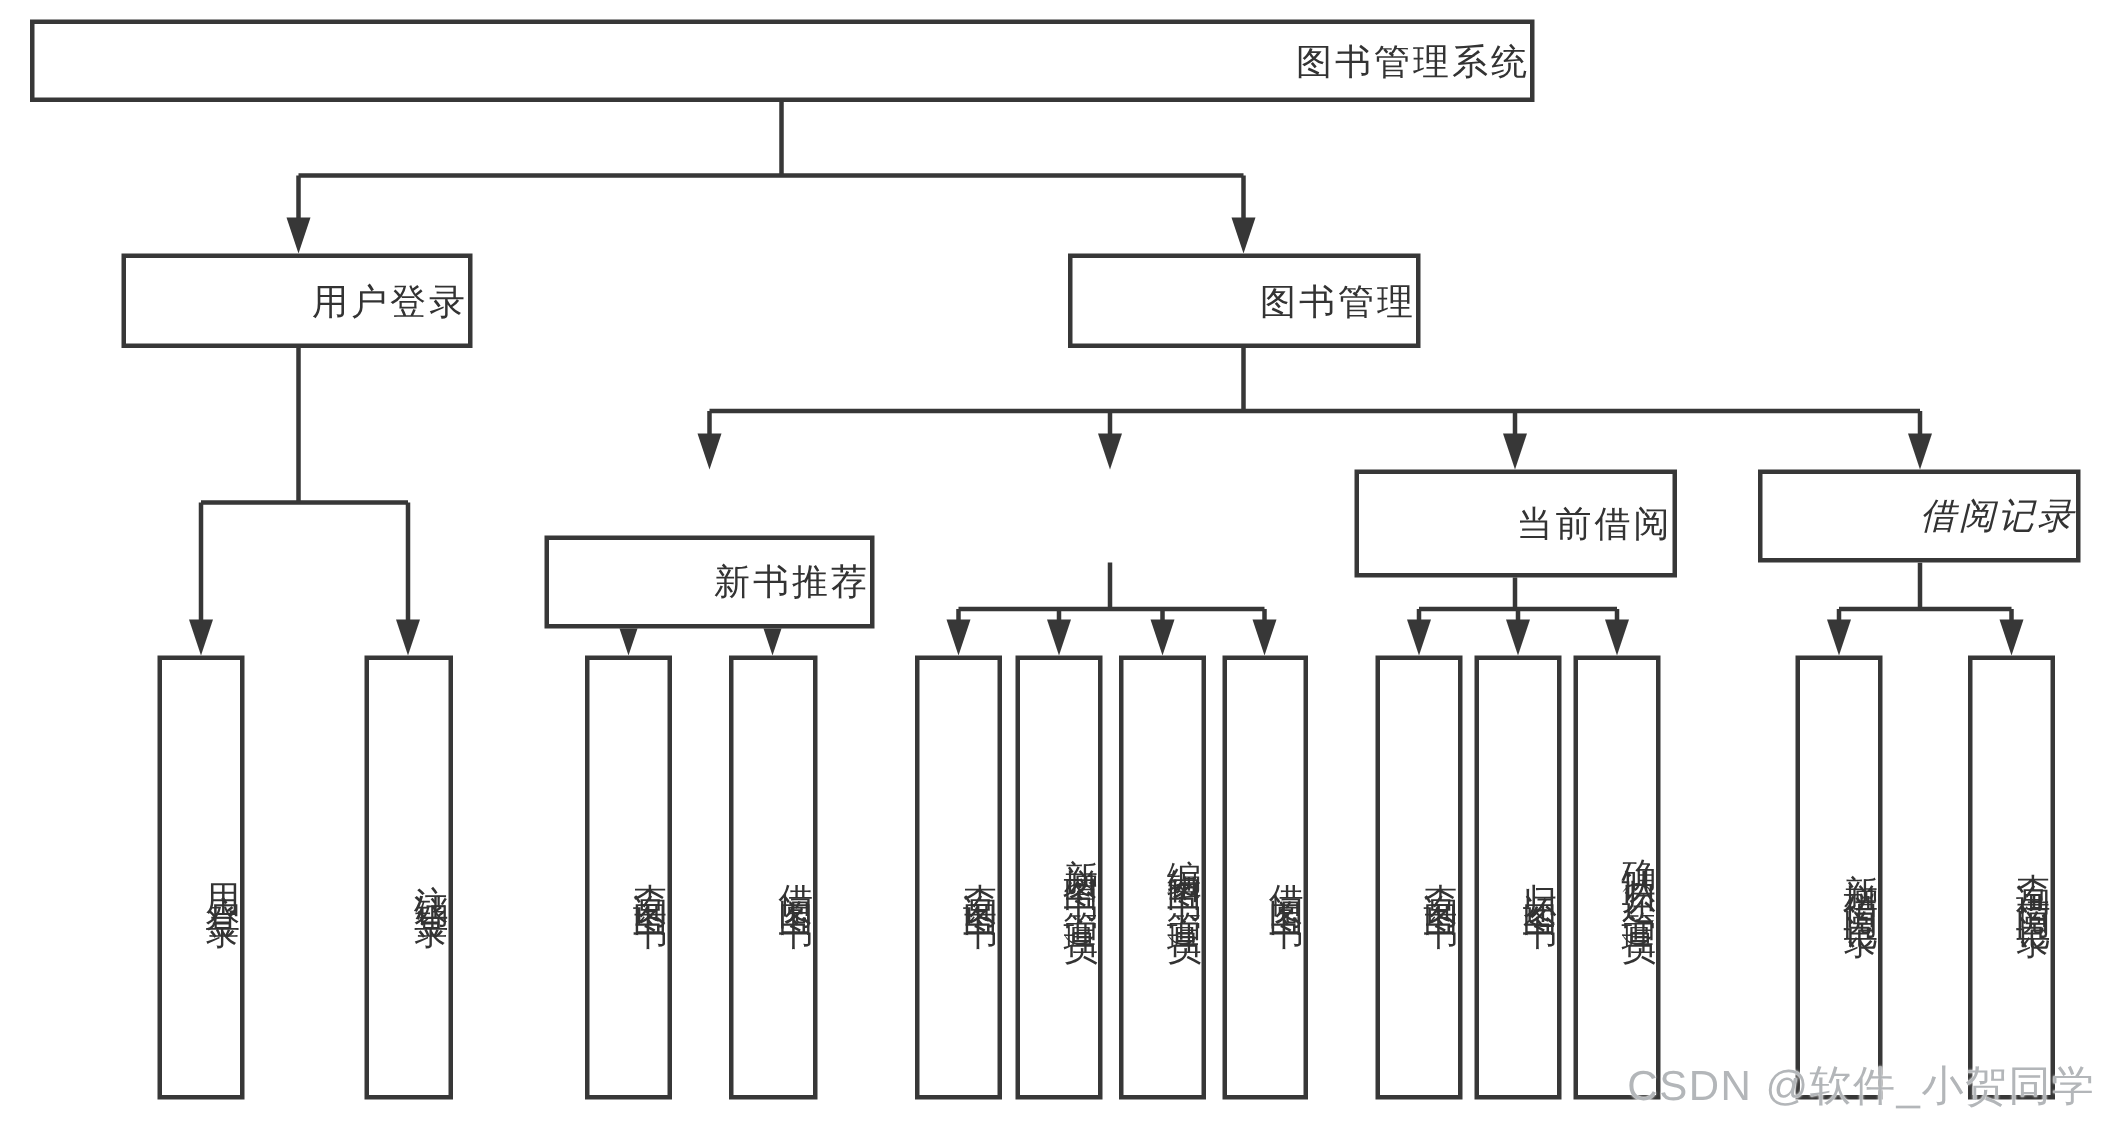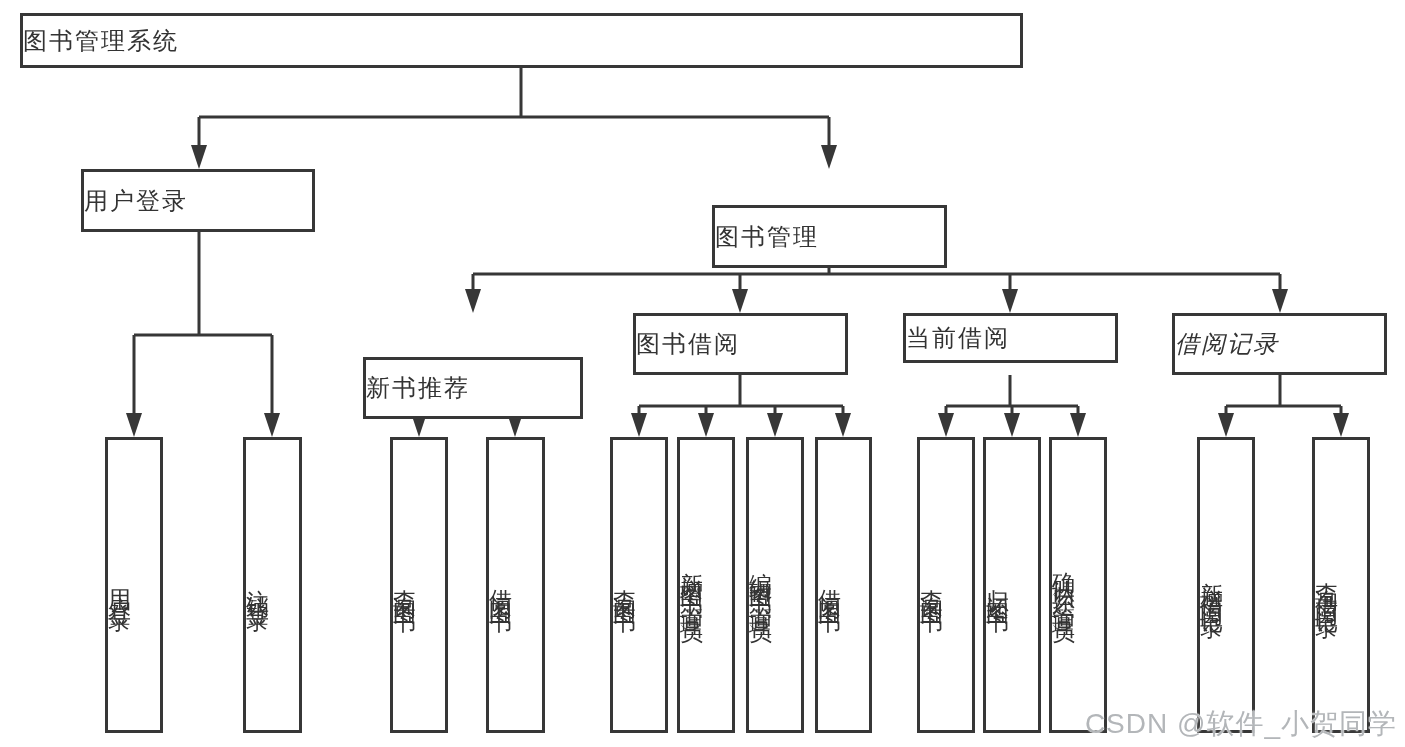--- a/index.html
+++ b/index.html
@@ -18,21 +18,21 @@
     width: 1405px; height: 747px;
     z-index: 1;
   }
   .node {
     position: absolute;
     box-sizing: border-box;
     border: 3px solid #373737;
     background: #ffffff;
     display: flex;
     align-items: center;
-    justify-content: flex-start;
+    justify-content: flex-end;
     z-index: 2;
   }
   .hlabel {
     font-size: 24px;
     letter-spacing: 2px;
     color: #333333;
     white-space: nowrap;
   }
   .leaf { width: 58px; height: 296px; top: 437px; }
   .vlabel {
@@ -104,31 +104,28 @@
     </g>
   </svg>
 
   <div class="node" style="left:20px; top:13px; width:1003px; height:55px;">
     <span class="hlabel">图书管理系统</span>
   </div>
 
   <div class="node" style="left:81px; top:169px; width:234px; height:63px;">
     <span class="hlabel">用户登录</span>
   </div>
-  <div class="node" style="left:712px; top:169px; width:235px; height:63px;margin-top:36px;">
+  <div class="node" style="left:712px; top:169px; width:235px; height:63px;">
     <span class="hlabel">图书管理</span>
   </div>
 
   <div class="node" style="left:363px; top:313px; width:220px; height:62px;margin-top:44px;">
     <span class="hlabel">新书推荐</span>
   </div>
-  <div class="node" style="left:633px; top:313px; width:215px; height:62px;">
-    <span class="hlabel">图书借阅</span>
-  </div>
-  <div class="node" style="left:903px; top:313px; width:215px; height:50px;">
+  <div class="node" style="left:903px; top:313px; width:215px; height:72px;">
     <span class="hlabel">当前借阅</span>
   </div>
   <div class="node" style="left:1172px; top:313px; width:215px; height:62px;font-style:italic;">
     <span class="hlabel">借阅记录</span>
   </div>
 
   <div class="node leaf" style="left:105px;">
     <span class="vlabel">用户登录</span>
   </div>
   <div class="node leaf" style="left:243px; width:59px;">

